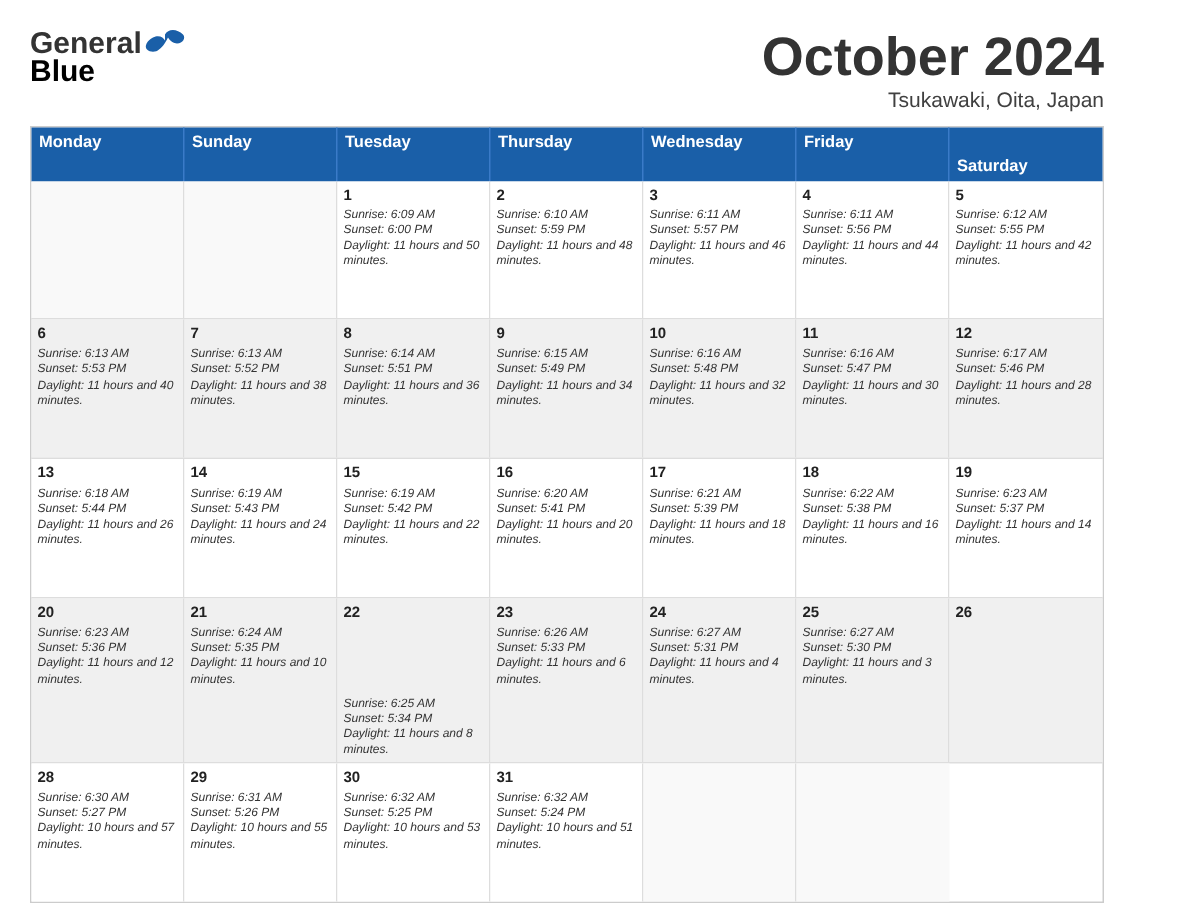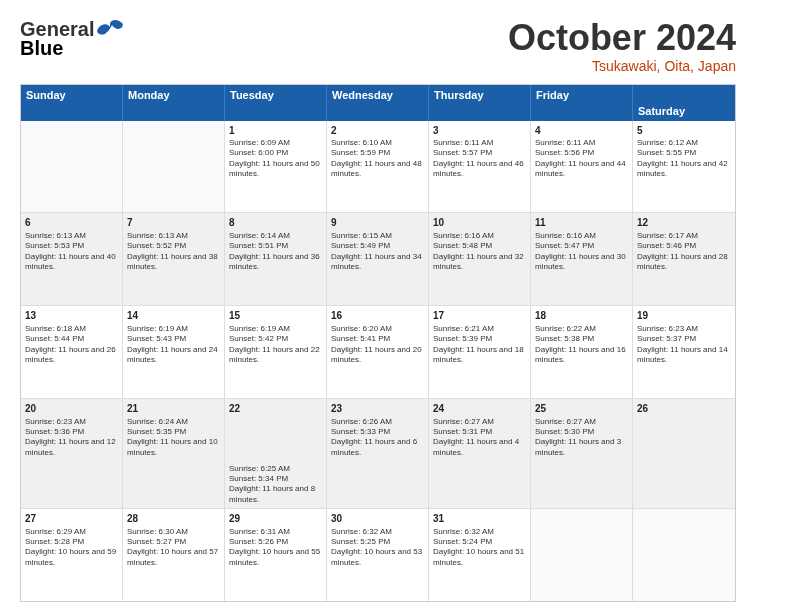--- a/index.html
+++ b/index.html
@@ -37,21 +37,21 @@
     }
     .month-title {
       font-size: 36px;
       font-weight: bold;
       color: #333;
       line-height: 1.1;
       margin-left: 24px;
     }
     .subtitle {
       font-size: 14px;
-      color: #c2410c;
+      color: #404040;
     }
     .calendar {
       flex: 1;
       display: flex;
       flex-direction: column;
       border: 1px solid #ccc;
     }
     .cal-header {
       display: grid;
       grid-template-columns: repeat(7, 1fr);
@@ -94,20 +94,21 @@
       font-size: 10px;
       font-weight: bold;
       color: #222;
       display: block;
       margin-bottom: 1px;
     }
     .cell-info {
       font-size: 8px;
       color: #333;
       line-height: 1.3;
+      font-style: italic;
     }
   </style>
 </head>
 <body>
 
 <div class="page">
   <div class="header">
     <div class="logo">
       <div class="logo-wrapper">
         <span style="font-size:20px; font-weight:bold; color:#333;">General</span>
@@ -118,25 +119,25 @@
       <span style="font-size:20px; font-weight:bold; color:#000000; margin-top:-4px;">Blue</span>
     </div>
     <div class="title-section">
       <div class="month-title">October 2024</div>
       <div class="subtitle">Tsukawaki, Oita, Japan</div>
     </div>
   </div>
 
   <div class="calendar">
     <div class="cal-header">
+      <div class="cal-header-cell">Monday</div>
       <div class="cal-header-cell">Sunday</div>
-      <div class="cal-header-cell">Monday</div>
       <div class="cal-header-cell">Tuesday</div>
+      <div class="cal-header-cell">Thursday</div>
       <div class="cal-header-cell">Wednesday</div>
-      <div class="cal-header-cell">Thursday</div>
       <div class="cal-header-cell">Friday</div>
       <div class="cal-header-cell">Saturday</div>
     </div>
     <div class="cal-body" id="cal-body">
     <div class="cal-row">
           <div class="cal-cell empty"></div>
           <div class="cal-cell empty"></div>
           <div class="cal-cell">
             <span class="day-num">1</span>
             <div class="cell-info" style="white-space: pre-line;">Sunrise: 6:09 AM
@@ -292,26 +293,20 @@
             <div class="cell-info" style="white-space: pre-line;">Sunrise: 6:27 AM
 Sunset: 5:30 PM
 Daylight: 11 hours and 3 minutes.</div>
           </div>
           <div class="cal-cell shaded">
             <span class="day-num">26</span>
           </div>
         </div>
         <div class="cal-row">
           <div class="cal-cell">
-            <span class="day-num">27</span>
-            <div class="cell-info" style="white-space: pre-line;">Sunrise: 6:29 AM
-Sunset: 5:28 PM
-Daylight: 10 hours and 59 minutes.</div>
-          </div>
-          <div class="cal-cell">
             <span class="day-num">28</span>
             <div class="cell-info" style="white-space: pre-line;">Sunrise: 6:30 AM
 Sunset: 5:27 PM
 Daylight: 10 hours and 57 minutes.</div>
           </div>
           <div class="cal-cell">
             <span class="day-num">29</span>
             <div class="cell-info" style="white-space: pre-line;">Sunrise: 6:31 AM
 Sunset: 5:26 PM
 Daylight: 10 hours and 55 minutes.</div>

